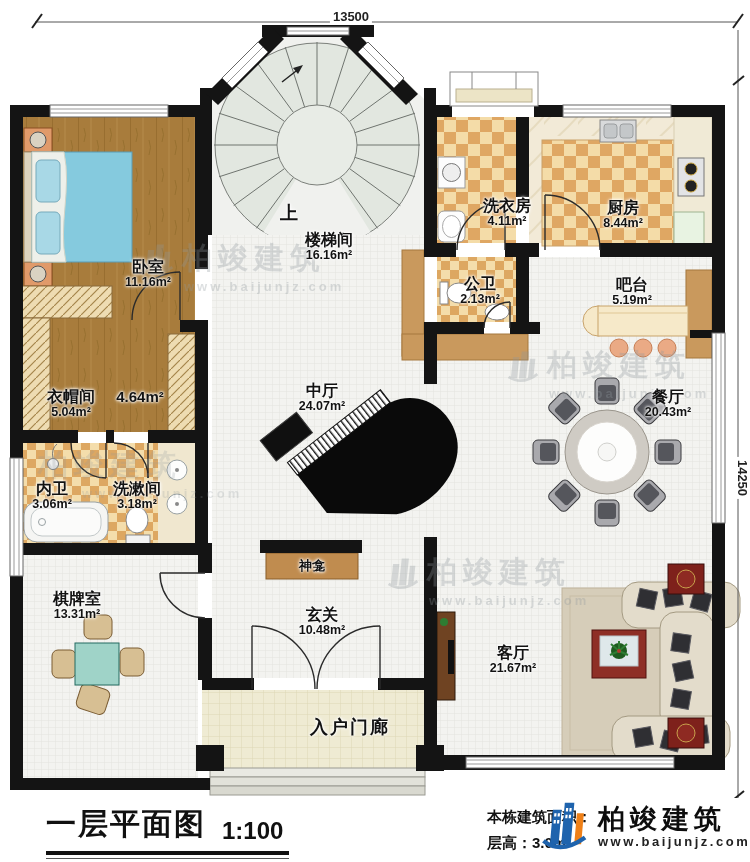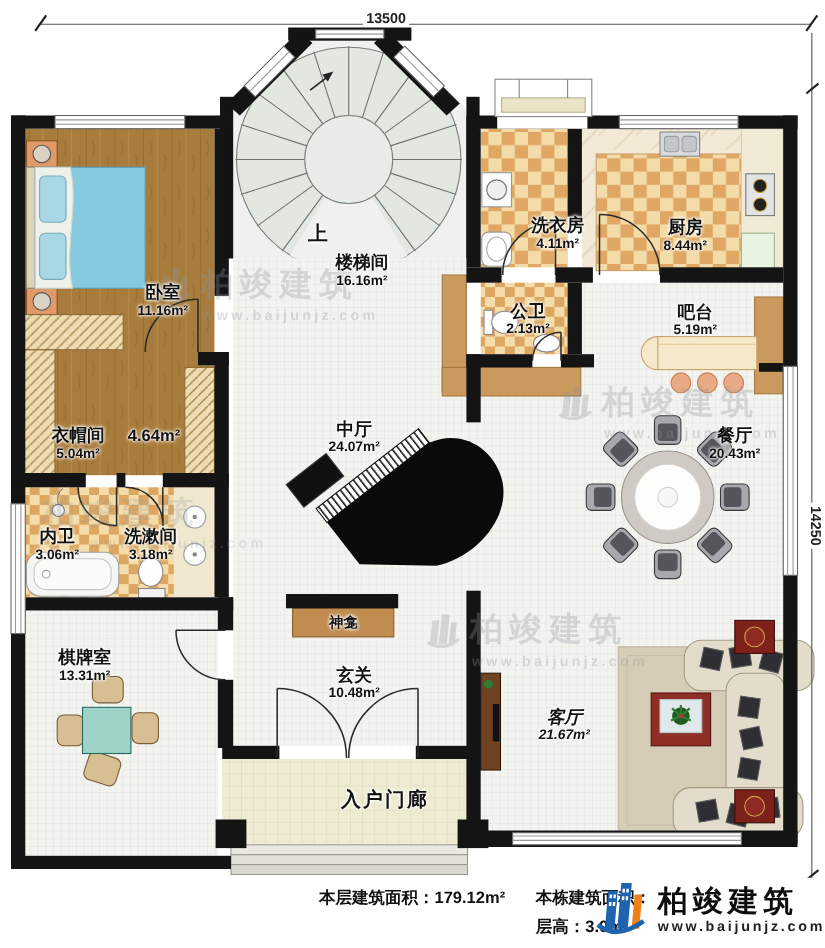--- a/index.html
+++ b/index.html
@@ -531,28 +531,31 @@
   <div class="rlabel small" style="left:312px;top:566px;">
     <span class="rname">神龛</span>
     </div>
   <div class="rlabel" style="left:322px;top:622px;text-align:center;">
     <span class="rname">玄关</span>
       <span class="rarea">10.48m²</span>
     </div>
   <div class="rlabel big" style="left:307px;top:727px;margin-left:43px;">
     <span class="rname">入户门廊</span>
     </div>
-  <div class="rlabel" style="left:513px;top:660px;font-style:italic;">
+  <div class="rlabel" style="left:513px;top:660px;">
     <span class="rname">客厅</span>
       <span class="rarea">21.67m²</span>
     </div>
 
   <div class="footer">
+    <div class="title-block">
+      <span class="plan-title">一层平面图</span>
+      <span class="plan-scale">1:100</span>
+    </div>
     <div class="stats col1">
-      <div><span>本层建筑面积：</span><span>179.12m²</span></div>
     </div>
     <div class="stats col2">
       <div><span>本栋建筑面积：</span><span></span></div>
       <div><span>层高：</span><span>3.0m</span></div>
     </div>
     <div class="brand">
       <svg width="52" height="58" viewBox="0 0 60 64">
         <g transform="skewX(-5)">
           <rect x="16" y="12" width="10" height="40" fill="#1e63ad"></rect>
           <rect x="29" y="4" width="11" height="48" fill="#1e63ad"></rect>

